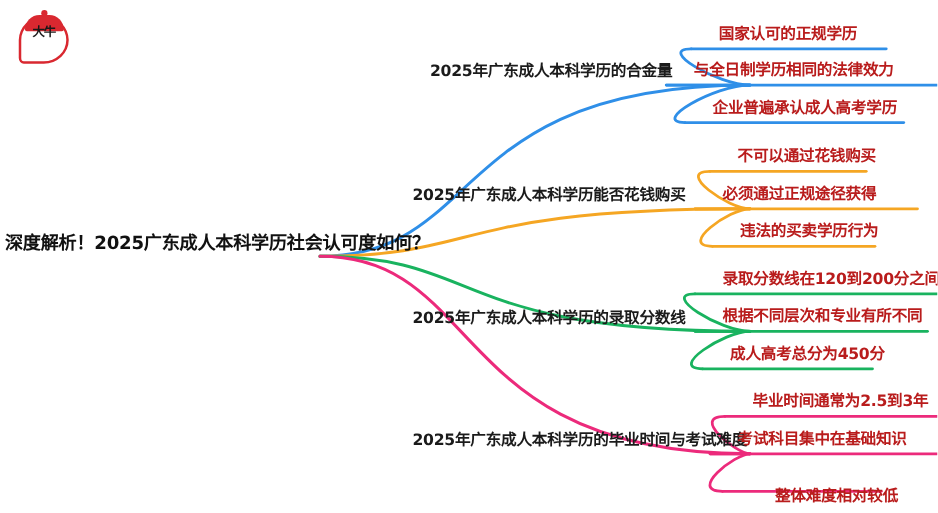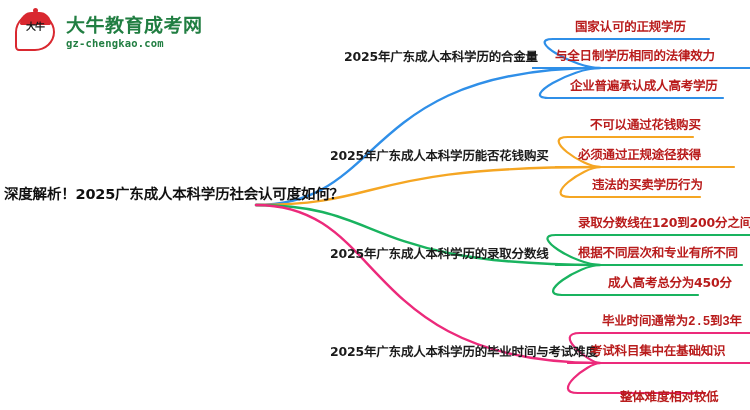--- a/index.html
+++ b/index.html
@@ -128,24 +128,20 @@
 </style>
 </head>
 <body>
 
 <div id="logo">
   <div id="logo-badge">
     <div class="bubble"></div>
     <div class="cap"></div>
     <div class="cn">大牛</div>
   </div>
-  <div id="logo-text">
-    <div id="logo-cn-name">大牛教育成考网</div>
-    <div id="logo-url">gz-chengkao.com</div>
-  </div>
 </div>
 
 <svg id="wires" viewBox="0 0 750 410" width="750" height="410" xmlns="http://www.w3.org/2000/svg">
     <path d="M 256 205 C 388 205, 358 68, 600 68" fill="none" stroke="#2f8fe8" stroke-width="2.4" stroke-linecap="round"></path>
     <path d="M 600 68 C 574.15 68, 525 39, 553 39" fill="none" stroke="#2f8fe8" stroke-width="2.2" stroke-linecap="round"></path>
     <path d="M 553 39 L 709 39" fill="none" stroke="#2f8fe8" stroke-width="2.2" stroke-linecap="round"></path>
     <path d="M 600 68 L 533 68" fill="none" stroke="#2f8fe8" stroke-width="2.2" stroke-linecap="round"></path>
     <path d="M 533 68 L 750 68" fill="none" stroke="#2f8fe8" stroke-width="2.2" stroke-linecap="round"></path>
     <path d="M 600 68 C 571.4 68, 520 98, 548 98" fill="none" stroke="#2f8fe8" stroke-width="2.2" stroke-linecap="round"></path>
     <path d="M 548 98 L 723 98" fill="none" stroke="#2f8fe8" stroke-width="2.2" stroke-linecap="round"></path>
@@ -179,18 +175,18 @@
     <div class="node-text leaf-label" style="left: 575px; top: 35px;">国家认可的正规学历</div>
     <div class="node-text leaf-label" style="left: 555px; top: 64px; text-align: right;">与全日制学历相同的法律效力</div>
     <div class="node-text leaf-label" style="left: 570px; top: 94px;">企业普遍承认成人高考学历</div>
     <div class="node-text branch-label" style="left: 330px; top: 164px;">2025年广东成人本科学历能否花钱购买</div>
     <div class="node-text leaf-label" style="left: 590px; top: 133px;">不可以通过花钱购买</div>
     <div class="node-text leaf-label" style="left: 578px; top: 163px;">必须通过正规途径获得</div>
     <div class="node-text leaf-label" style="left: 592px; top: 193px;">违法的买卖学历行为</div>
     <div class="node-text branch-label" style="left: 330px; top: 262px;">2025年广东成人本科学历的录取分数线</div>
     <div class="node-text leaf-label" style="left: 578px; top: 231px;">录取分数线在120到200分之间</div>
     <div class="node-text leaf-label" style="left: 578px; top: 261px;">根据不同层次和专业有所不同</div>
-    <div class="node-text leaf-label" style="left: 584px; top: 291px; margin-left: 24px;">成人高考总分为450分</div>
+    <div class="node-text leaf-label" style="left: 584px; top: 291px;">成人高考总分为450分</div>
     <div class="node-text branch-label" style="left: 330px; top: 360px;">2025年广东成人本科学历的毕业时间与考试难度</div>
-    <div class="node-text leaf-label" style="left: 602px; top: 329px; font-family: Liberation Mono, monospace;">毕业时间通常为2.5到3年</div>
+    <div class="node-text leaf-label" style="left: 602px; top: 329px;">毕业时间通常为2.5到3年</div>
     <div class="node-text leaf-label" style="left: 590px; top: 359px;">考试科目集中在基础知识</div>
     <div class="node-text leaf-label" style="left: 620px; top: 389px; margin-top: 16px;">整体难度相对较低</div>
   </div>
 
 </body></html>

